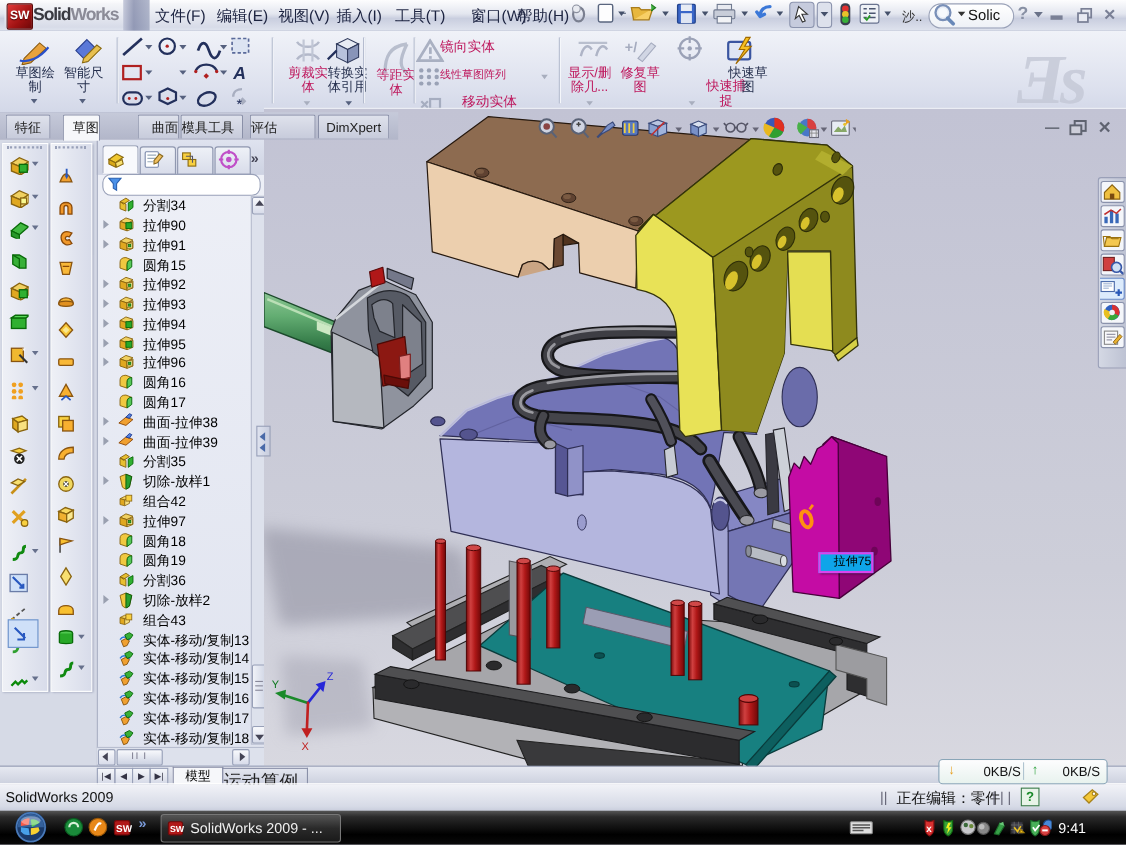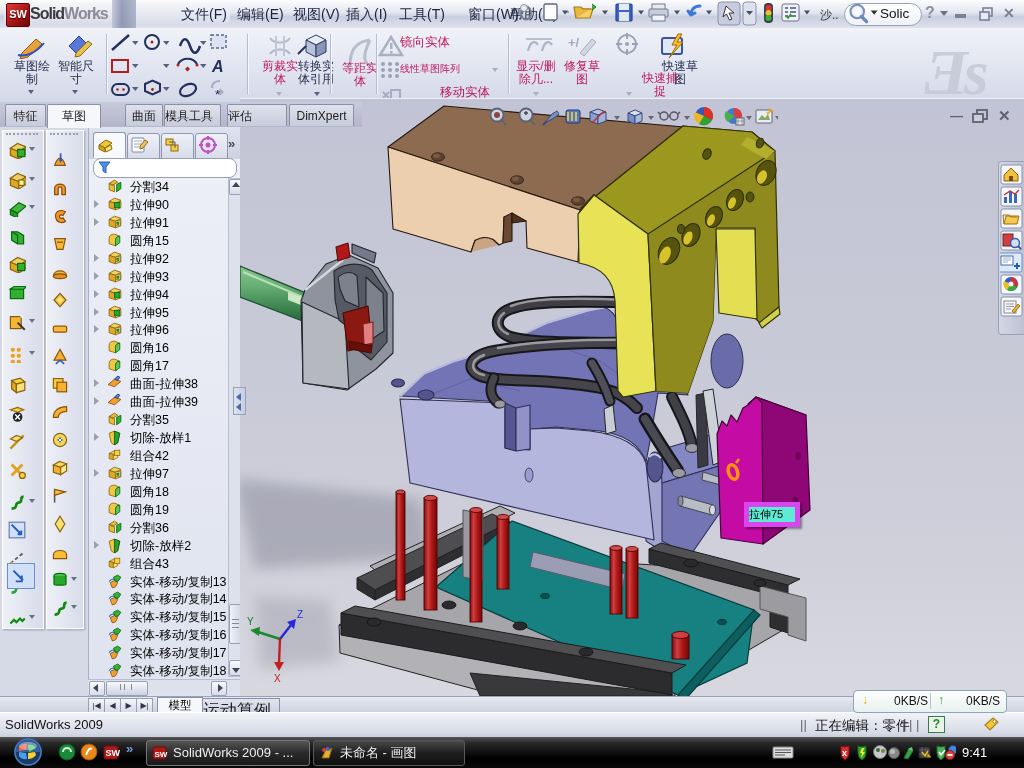--- a/index.html
+++ b/index.html
@@ -1,21 +1,21 @@
 <!DOCTYPE html>
 <html><head><meta charset="utf-8">
 <style>
 html,body{margin:0;padding:0;}
 body{width:1024px;height:768px;overflow:hidden;font-family:"Liberation Sans",sans-serif;position:relative;background:#c8c8d4;}
 .abs{position:absolute;}
 
 #titlebar{left:0;top:0;width:1024px;height:28px;background:linear-gradient(#fdfdfe,#e3e6ef 45%,#c9cedf 60%,#dfe3ee);border-bottom:1px solid #7c87a8;}
 #logo{left:4px;top:3px;width:226px;height:22px;background:linear-gradient(#f5f6f9,#d7dbe8);}
 #menus{left:141px;top:6px;font-size:14px;color:#1c2340;width:400px;}
-#menus span{position:absolute;width:53px;margin-left:40px;}
+#menus span{position:absolute;width:53px;}
 
 #cmdbar{left:0;top:28px;width:1024px;height:74px;background:linear-gradient(#f0f2f8,#dde1ee 70%,#d3d8e8);border-bottom:1px solid #9aa2bd;}
 .cbtn{position:absolute;text-align:center;font-size:12px;color:#26304e;line-height:13px;}
 .cbtn.dis{color:#be185d;}
 .sep{position:absolute;top:6px;width:1px;height:60px;background:#b5bccf;border-right:1px solid #f5f7fb;}
 
 #tabrow{left:0;top:102px;width:362px;height:25px;background:linear-gradient(#c6cada,#b2b6c9);z-index:5;}
 .tab{position:absolute;top:2px;height:22px;line-height:22px;box-sizing:border-box;font-size:12px;color:#222;background:linear-gradient(#dfe2ec,#c7cbdb);border:1px solid #8a90a8;border-bottom:none;border-radius:2px 2px 0 0;}
 .tab.active{background:#f6f7fa;height:24px;z-index:3;}
 
@@ -193,21 +193,21 @@
         <circle cx="4" cy="16" r="2"></circle>
         <circle cx="11" cy="16" r="2"></circle>
         <circle cx="18" cy="16" r="2"></circle>
       </g>
     </svg>
  <div class="cbtn dis" style="left:400px;top:34px;width:110px;text-align:left;font-size:10px;">线性草图阵列</div>
  <svg class="abs" style="left:379px;top:56px" width="24" height="18" opacity=".8">
       <path d="M4 14l6-6m0 6l-6-6" stroke="#9aa2b6" stroke-width="2"></path>
       <rect x="12" y="6" width="9" height="9" fill="none" stroke="#9aa2b6" stroke-width="2"></rect>
     </svg>
- <div class="cbtn dis" style="left:400px;top:58px;width:90px;text-align:right;font-size:12.5px;">移动实体</div>
+ <div class="cbtn dis" style="left:400px;top:58px;width:90px;text-align:center;font-size:12.5px;">移动实体</div>
  <div class="abs" style="left:492px;top:40px;border-top:4px solid #a8aebe;border-left:3.5px solid transparent;border-right:3.5px solid transparent"></div>
  <div class="sep" style="left:508px"></div>
  <svg class="abs" style="left:522px;top:5px" width="34" height="26" opacity=".6">
       <path d="M6 18c2-8 6-12 10-6m4 6c2-8 6-12 10-6" fill="none" stroke="#8890a8" stroke-width="2.2"></path>
       <path d="M4 6h26" stroke="#98a0b4" stroke-width="2"></path>
     </svg>
  <div class="cbtn dis" style="left:512px;top:32px;width:48px;">显示/删<br>除几...</div>
  <div class="abs" style="left:533px;top:64px;border-top:4px solid #a8aebe;border-left:3.5px solid transparent;border-right:3.5px solid transparent"></div>
  <svg class="abs" style="left:566px;top:5px" width="34" height="26" opacity=".7">
       <text x="2" y="14" font-size="13" fill="#8890a8" font-weight="bold">+/</text>
@@ -222,22 +222,22 @@
  <div class="cbtn dis" style="left:604px;top:44px;width:48px;margin-left:32px;">快速捕<br>捉</div>
  <div class="abs" style="left:626px;top:64px;border-top:4px solid #a8aebe;border-left:3.5px solid transparent;border-right:3.5px solid transparent"></div>
  <svg class="abs" style="left:658px;top:4px" width="36" height="28">
       <rect x="4" y="6" width="20" height="16" rx="2" fill="#dfe6f4" stroke="#3a55a0" stroke-width="2"></rect>
       <path d="M20 2l-6 11h5l-8 13 14-16h-6l5-8z" fill="#f8c020" stroke="#a06a00" stroke-width="1"></path>
     </svg>
  <div class="cbtn" style="left:656px;top:32px;width:48px;">快速草<br>图</div>
 </div>
 <div class="abs" id="tabrow">
  <div class="tab" style="left:5px;width:41px;text-align:center">特征</div>
- <div class="tab active" style="left:47px;width:54px;text-align:center">草图</div>
- <div class="tab" style="left:125px;width:38px;text-align:center">曲面</div>
+ <div class="tab active" style="left:57px;width:34px;text-align:right">草图</div>
+ <div class="tab" style="left:125px;width:38px;text-align:right">曲面</div>
  <div class="tab" style="left:164px;width:57px;text-align:left">模具工具</div>
  <div class="tab" style="left:227px;width:60px;text-align:left">评估</div>
  <div class="tab" style="left:289px;width:65px;text-align:center">DimXpert</div>
 </div>
 <div class="abs" id="leftbg"></div>
 <div class="abs" style="left:2px;top:130px;width:40px;height:497px;background:linear-gradient(90deg,#eef0f6,#d8dcea);border:1px solid #fff;box-shadow:1px 1px 2px #9aa0b8;">
 <div style="position:absolute;left:3px;top:2px;width:32px;height:3px;border-top:2px dotted #98a0b8"></div>
 <svg style="position:absolute;left:5px;top:10px" width="18" height="18" viewBox="0 0 15 15">
       <path d="M2 6l6-4 7 3-6 4z" fill="#f0d060" stroke="#8a6510"></path>
       <path d="M2 6l7 3v6l-7-3z" fill="#e0a820" stroke="#8a6510"></path>
@@ -1046,21 +1046,21 @@
 </div>
 
 <div class="abs" style="left:853px;top:690px;width:152px;height:21px;background:linear-gradient(#fdfdfe,#e8f2ee);border:1.5px solid #8aa6b8;border-radius:4px;z-index:8;font-size:12px;color:#111;">
  <span style="position:absolute;left:8px;top:2px;color:#e8a020;font-weight:bold">↓</span>
  <span style="position:absolute;left:40px;top:3px;">0KB/S</span>
  <div style="position:absolute;left:76px;top:2px;width:1px;height:16px;background:#b0c4d0"></div>
  <span style="position:absolute;left:84px;top:2px;color:#28a038;font-weight:bold">↑</span>
  <span style="position:absolute;left:112px;top:3px;">0KB/S</span>
 </div>
 
-<div class="abs" style="left:744px;top:502px;width:46px;height:15px;background:#5eead4;border:5px solid #d946ef;box-shadow:1.5px 1.5px 2px rgba(0,0,0,.4);z-index:7;font-size:11px;color:#000;text-align:left;line-height:15px;">拉伸75</div>
+<div class="abs" style="left:744px;top:502px;width:46px;height:15px;background:#0ea5e9;border:2px solid #d946ef;box-shadow:1.5px 1.5px 2px rgba(0,0,0,.4);z-index:7;font-size:11px;color:#000;text-align:right;line-height:15px;">拉伸75</div>
 <div class="abs" id="mtabs">
  <div style="position:absolute;left:88px;top:1px;width:66px;height:14px;">
   <div style="position:absolute;left:0;width:15px;height:14px;background:linear-gradient(#f4f6fa,#d4d8e6);border:1px solid #98a0b8;font-size:8px;text-align:center;line-height:13px;color:#334">|◀</div>
   <div style="position:absolute;left:16px;width:15px;height:14px;background:linear-gradient(#f4f6fa,#d4d8e6);border:1px solid #98a0b8;font-size:8px;text-align:center;line-height:13px;color:#334">◀</div>
   <div style="position:absolute;left:32px;width:15px;height:14px;background:linear-gradient(#f4f6fa,#d4d8e6);border:1px solid #98a0b8;font-size:8px;text-align:center;line-height:13px;color:#334">▶</div>
   <div style="position:absolute;left:48px;width:15px;height:14px;background:linear-gradient(#f4f6fa,#d4d8e6);border:1px solid #98a0b8;font-size:8px;text-align:center;line-height:13px;color:#334">▶|</div>
  </div>
  <div style="position:absolute;left:157px;top:0px;width:44px;height:15px;background:#f6f7fa;border:1px solid #8a90a8;border-bottom:none;font-size:11.5px;text-align:center;color:#000;">模型</div>
  <div style="position:absolute;left:202px;top:1px;width:76px;height:14px;background:linear-gradient(#e2e5ee,#cdd1e0);border:1px solid #8a90a8;border-bottom:none;font-size:17px;color:#222;">运动算例 1</div>
 </div>
@@ -1098,28 +1098,20 @@
       <rect x="2" y="3" width="14" height="13" rx="2" fill="#b01818" stroke="#700a0a"></rect>
       <text x="3.5" y="13" font-size="9" fill="#fff" font-weight="bold">SW</text>
     </svg>
  <div class="abs" style="left:126px;top:4px;color:#7a9ad8;font-size:13px;font-weight:bold">»</div>
  <div class="tbtn" style="left:146px;width:162px;background:linear-gradient(#555,#2a2a2a 50%,#1a1a1a);border-color:#777;">
   <svg style="position:absolute;left:5px;top:4px" width="16" height="16">
         <rect x="1" y="2" width="13" height="12" rx="2" fill="#b01818" stroke="#700a0a"></rect>
         <text x="2.5" y="11.5" font-size="8" fill="#fff" font-weight="bold">SW</text>
       </svg>
   <span style="margin-left:26px">SolidWorks 2009 - ...</span>
- </div>
- <div class="tbtn" style="left:313px;width:150px;">
-  <svg style="position:absolute;left:5px;top:4px" width="16" height="16">
-        <path d="M3,13 L8,2 l2,3 3,-2 -3,10z" fill="#e8b030" stroke="#8a6210"></path>
-        <circle cx="5" cy="5" r="2" fill="#d04040"></circle>
-        <circle cx="9" cy="4" r="2" fill="#3868c8"></circle>
-      </svg>
-  <span style="margin-left:26px">未命名 - 画图</span>
  </div>
  <svg class="abs" style="left:772px;top:9px" width="22" height="14">
       <rect x="1" y="1" width="20" height="11" rx="1" fill="#ddd" stroke="#888"></rect>
       <path d="M3,4 h16 M3,6.5 h16 M3,9 h10" stroke="#555" stroke-width="1.2"></path>
     </svg>
  <svg class="abs" style="left:836px;top:7px" width="120" height="18" viewBox="0 0 120 18">
   <path d="M5,2 q4,2 8,0 v7 q0,5 -4,7 q-4,-2 -4,-7z" fill="#d83030" stroke="#881010"></path>
       <text x="6" y="12" font-size="9" fill="#fff" font-weight="bold">x</text>
   <path d="M22,2 q4,2 8,0 v7 q0,5 -4,7 q-4,-2 -4,-7z" fill="#38a038" stroke="#106a10"></path>
       <path d="M26,4 l-2,5 h2 l-1,5 4,-6 h-2.5l2,-4z" fill="#f0f020"></path>

